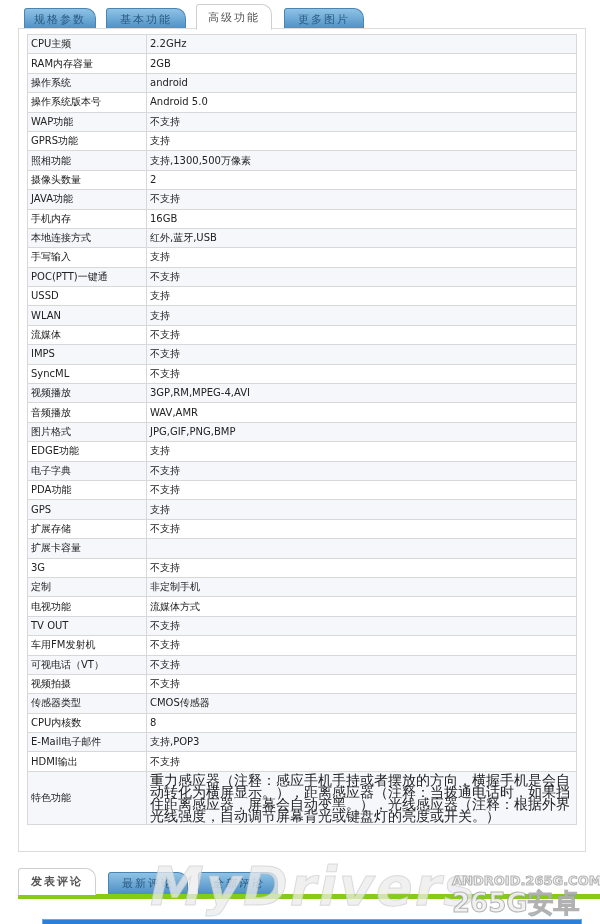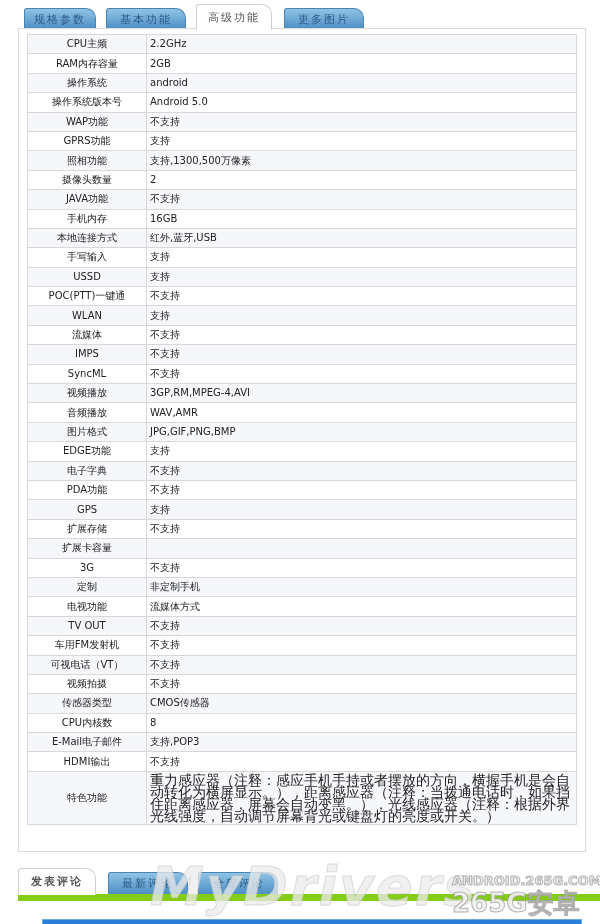--- a/index.html
+++ b/index.html
@@ -5,24 +5,24 @@
   html, body { margin:0; padding:0; }
   body { width:600px; height:924px; background:#ffffff; position:relative; overflow:hidden; font-family:"DejaVu Sans","Liberation Sans",sans-serif; font-size:11px; color:#222; }
   .tabs { position:absolute; left:24px; top:4px; height:24px; width:576px; }
   .tab { position:absolute; top:4px; height:21px; line-height:21px; text-align:center; font-size:11px; letter-spacing:2px; color:#2a5b84;
          background:linear-gradient(#8fc3e6,#4d8fc4); border:1px solid #4a84b3; border-bottom:none; border-radius:3px 10px 0 0; box-sizing:border-box; cursor:pointer; }
   .tab.active { top:0; height:26px; line-height:26px; background:#fff; color:#555; border:1px solid #cfcfcf; border-bottom:1px solid #fff; z-index:2; font-weight:normal; }
   .panel { position:absolute; left:18px; top:28px; width:568px; height:824px; border:1px solid #dcdcdc; box-sizing:border-box; background:#fff; }
   table.spec { position:absolute; left:27px; top:34px; width:550px; border-collapse:collapse; }
   table.spec td { border:1px solid #d8d8d8; height:18.4px; padding:0 3px; font-size:10px; line-height:12px; vertical-align:middle; }
   table.spec tr:nth-child(odd) td { background:#f5f7fa; }
-  table.spec td.label { width:112px;text-align:center; }
+  table.spec td.label { width:112px; }
   table.spec td.multi { height:36px; font-size:14px; line-height:12px; padding:2px 3px; }
   .comments { position:absolute; left:18px; top:866px; width:582px; height:58px; }
-  .ctabs { position:absolute; left:0; top:0; width:582px; height:28px; border-bottom:7px solid #84cc16; }
+  .ctabs { position:absolute; left:0; top:0; width:582px; height:28px; border-bottom:5px solid #84cc16; }
   .ctab { position:absolute; top:6px; height:22px; line-height:22px; text-align:center; font-size:11px; letter-spacing:2px; color:#2a5b84;
           background:linear-gradient(#8fc3e6,#4d8fc4); border:1px solid #4a84b3; border-bottom:none; border-radius:3px 10px 0 0; box-sizing:border-box; cursor:pointer; }
   .ctab.active { top:2px; height:27px; line-height:26px; background:#fff; color:#555; border:1px solid #cfcfcf; border-bottom:1px solid #fff; font-weight:bold; }
   .bluebar { position:absolute; left:24px; top:53px; width:538px; height:10px; background:#2b7fd8; border:1px solid #6aa8e8; }
   .watermark { position:absolute; pointer-events:none; }
   .wm-mydrivers { left:150px; top:855px; font-size:54px; font-style:italic; font-weight:bold; color:rgba(235,235,235,0.75); letter-spacing:2px; font-family:"DejaVu Sans",sans-serif; -webkit-text-stroke:1px rgba(200,200,200,0.6); }
   .wm-site { left:452px; top:873px; font-size:13px; font-weight:bold; color:rgba(240,240,240,0.9); -webkit-text-stroke:1px rgba(150,150,150,0.7); font-family:"DejaVu Sans",sans-serif; }
   .wm-brand { left:452px; top:886px; font-size:26px; font-weight:bold; color:rgba(240,240,240,0.9); -webkit-text-stroke:1px rgba(150,150,150,0.7); font-family:"DejaVu Sans",sans-serif; }
 </style>
 </head>
@@ -81,26 +81,26 @@
       </tr>
       <tr>
         <td class="label">本地连接方式</td>
         <td>红外,蓝牙,USB</td>
       </tr>
       <tr>
         <td class="label">手写输入</td>
         <td>支持</td>
       </tr>
       <tr>
+        <td class="label">POC(PTT)一键通</td>
+        <td>不支持</td>
+      </tr>
+      <tr>
         <td class="label">USSD</td>
         <td>支持</td>
-      </tr>
-      <tr>
-        <td class="label">POC(PTT)一键通</td>
-        <td>不支持</td>
       </tr>
       <tr>
         <td class="label">WLAN</td>
         <td>支持</td>
       </tr>
       <tr>
         <td class="label">流媒体</td>
         <td>不支持</td>
       </tr>
       <tr>

